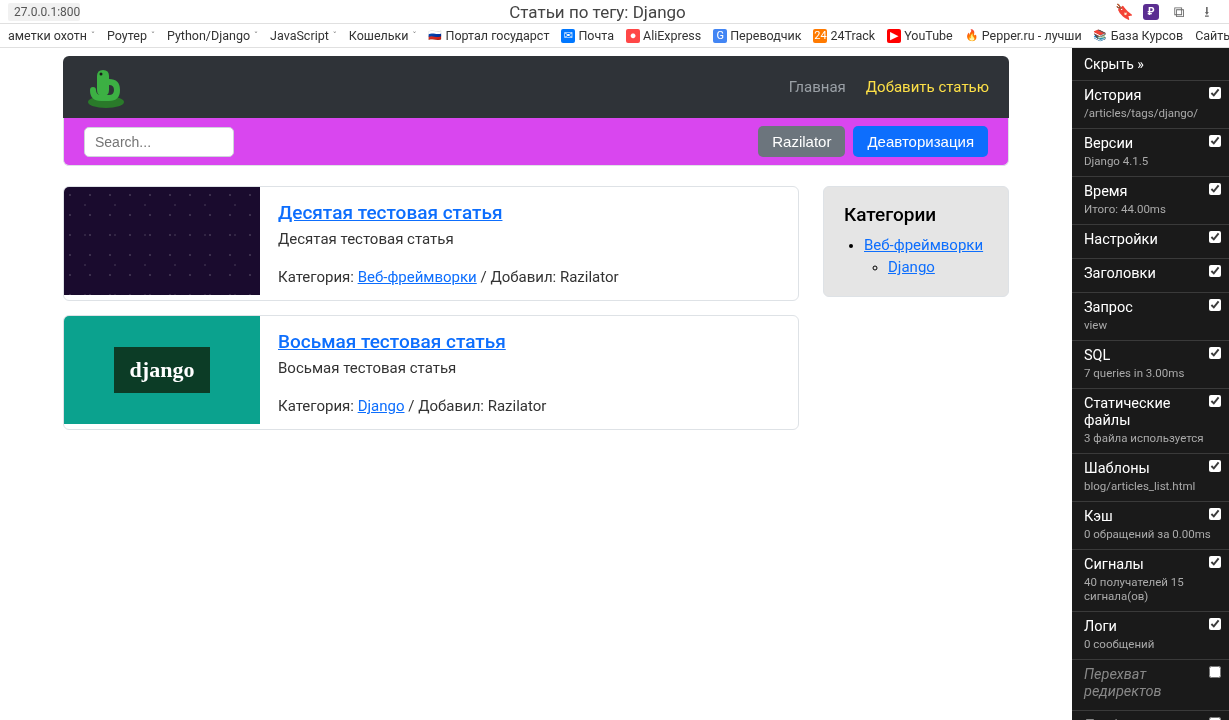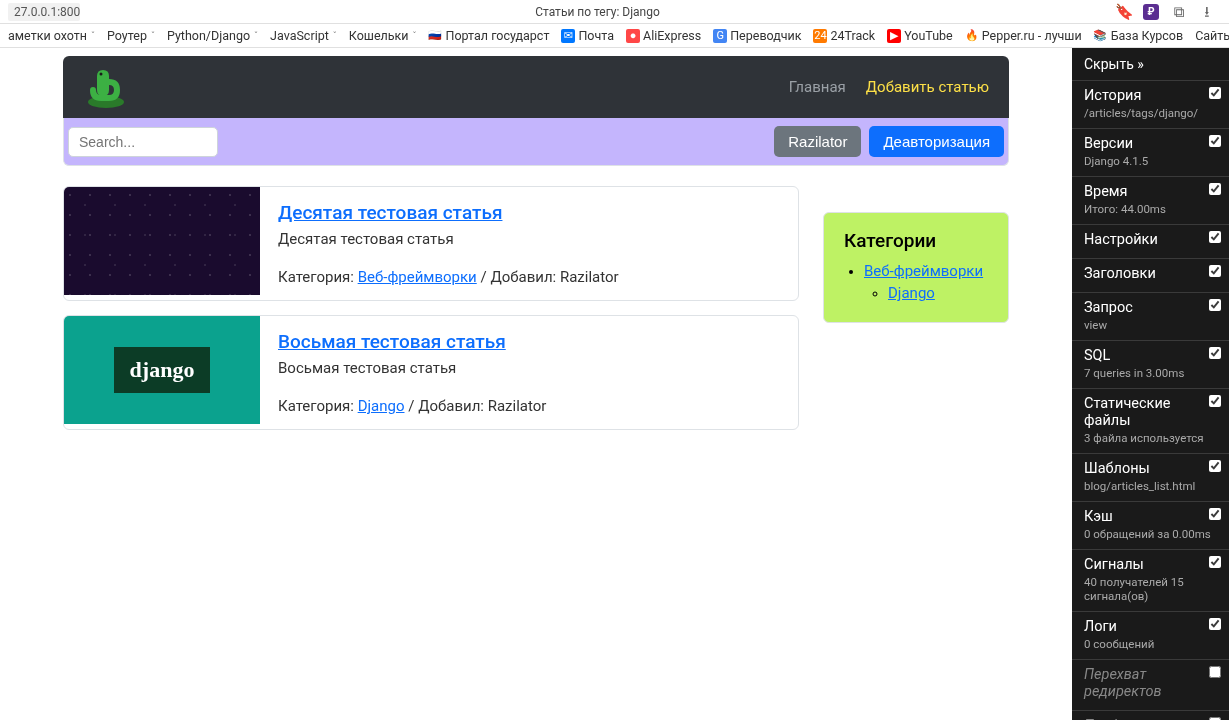--- a/index.html
+++ b/index.html
@@ -1,58 +1,58 @@
 <!DOCTYPE html>
 <html><head>
   <meta charset="utf-8">
   <style>
     * { margin: 0; padding: 0; box-sizing: border-box; }
     body { font-family: -apple-system, BlinkMacSystemFont, "Segoe UI", Roboto, sans-serif; font-size: 14px; background: #fff; width: 1229px; height: 720px; overflow: hidden; position: relative; }
     
     .browser-chrome { display: flex; align-items: center; height: 24px; padding: 0 8px; border-bottom: 1px solid #e0e0e0; }
     .url-box { background: #f1f1f1; padding: 2px 6px; border-radius: 2px; font-size: 12px; color: #555; width: 72px; overflow: hidden; white-space: nowrap; }
-    .tab-title { flex: 1; text-align: center; font-size: 12px; color: #444; }
+    .tab-title { flex: 1; text-align: center; font-size: 17px; color: #444; }
     .chrome-icons { display: flex; gap: 12px; align-items: center; padding-right: 6px; }
     .chrome-icons span { width: 16px; height: 16px; display: inline-block; color: #666; font-size: 15px; text-align: center; line-height: 16px; }
     
     .bookmarks-bar { display: flex; align-items: center; height: 24px; padding: 0 4px; gap: 4px; border-bottom: 1px solid #e0e0e0; font-size: 12.5px; overflow: hidden; white-space: nowrap; }
     .bm-item { display: flex; align-items: center; gap: 3px; padding: 2px 4px; color: #333; cursor: pointer; }
     .bm-item .fav { width: 14px; height: 14px; display: inline-block; border-radius: 2px; font-size: 11px; text-align: center; line-height: 14px; }
     .chev { color: #777; font-size: 9px; margin-left: 1px; }
     
     .page-wrap { display: flex; height: calc(720px - 48px); }
     .page-main { width: 1072px; padding: 8px 0; display: flex; justify-content: center; }
     .container { width: 946px; }
     
     .navbar { background: #2f3338; border-radius: 6px 6px 0 0; height: 62px; display: flex; align-items: center; padding: 17px 20px; }
     .logo { width: 46px; height: 46px; }
     .nav-links { margin-left: auto; display: flex; gap: 20px; font-size: 15px; }
     .nav-link { color: #9aa0a6; cursor: pointer; }
     .nav-link.active { color: #fde047; }
     
-    .actionbar { background: #c4b5fd; border: 1px solid #dee2e6; border-top: none; padding: 8px 4px; display: flex; align-items: center; border-radius: 0 0 6px 6px; }
+    .actionbar { background: #d946ef; border: 1px solid #dee2e6; border-top: none; padding: 8px 20px; display: flex; align-items: center; border-radius: 0 0 6px 6px; }
     .search { width: 150px; padding: 6px 10px; border: 1px solid #ced4da; border-radius: 5px; font-size: 14px; }
     .actionbar-right { margin-left: auto; display: flex; gap: 8px; }
     .btn { padding: 7px 14px; border-radius: 5px; font-size: 15px; border: none; cursor: pointer; }
     .btn-gray { background: #6c757d; color: #fff; }
     .btn-blue { background: #0d6efd; color: #fff; }
     
     .content-row { display: flex; gap: 24px; margin-top: 20px; }
     .articles-col { width: 736px; }
     .sidebar-col { flex: 1; }
     
     .card { border: 1px solid #dee2e6; border-radius: 6px; display: flex; overflow: hidden; margin-bottom: 14px; background: #fff; }
     .card-img { width: 196px; height: 108px; flex-shrink: 0; }
     .card-body { padding: 14px 18px; }
     .card-title { color: #0d6efd; text-decoration: underline; font-size: 19px; font-weight: 500; margin-bottom: 6px; cursor: pointer; }
     .card-desc { color: #333; font-size: 15px; margin-bottom: 20px; }
     .card-meta { color: #333; font-size: 15px; }
     .card-meta a { color: #0d6efd; text-decoration: underline; cursor: pointer; }
     
-    .sidebar-box { border: 1px solid #dee2e6; border-radius: 6px; padding: 16px 20px; background: #bef264; margin-top: 26px; }
+    .sidebar-box { border: 1px solid #dee2e6; border-radius: 6px; padding: 16px 20px; background: #e5e5e5; }
     .sidebar-title { font-size: 19px; font-weight: 500; margin-bottom: 10px; }
     .catlist { padding-left: 20px; list-style: disc; }
     .catlist li { margin-bottom: 4px; }
     .catlist a { color: #0d6efd; text-decoration: underline; cursor: pointer; font-size: 15px; }
     .catlist ul { list-style: circle; padding-left: 24px; margin-top: 4px; }
     
     
     .djdt { width: 157px; background: #1a1a1a; color: #fff; height: 100%; overflow-y: auto; font-size: 13px; }
     .djdt-hide { padding: 8px 12px; color: #fff; font-size: 14px; cursor: pointer; }
     .djdt-panel { padding: 6px 12px 8px; border-top: 1px solid #3a3a3a; position: relative; cursor: pointer; }

